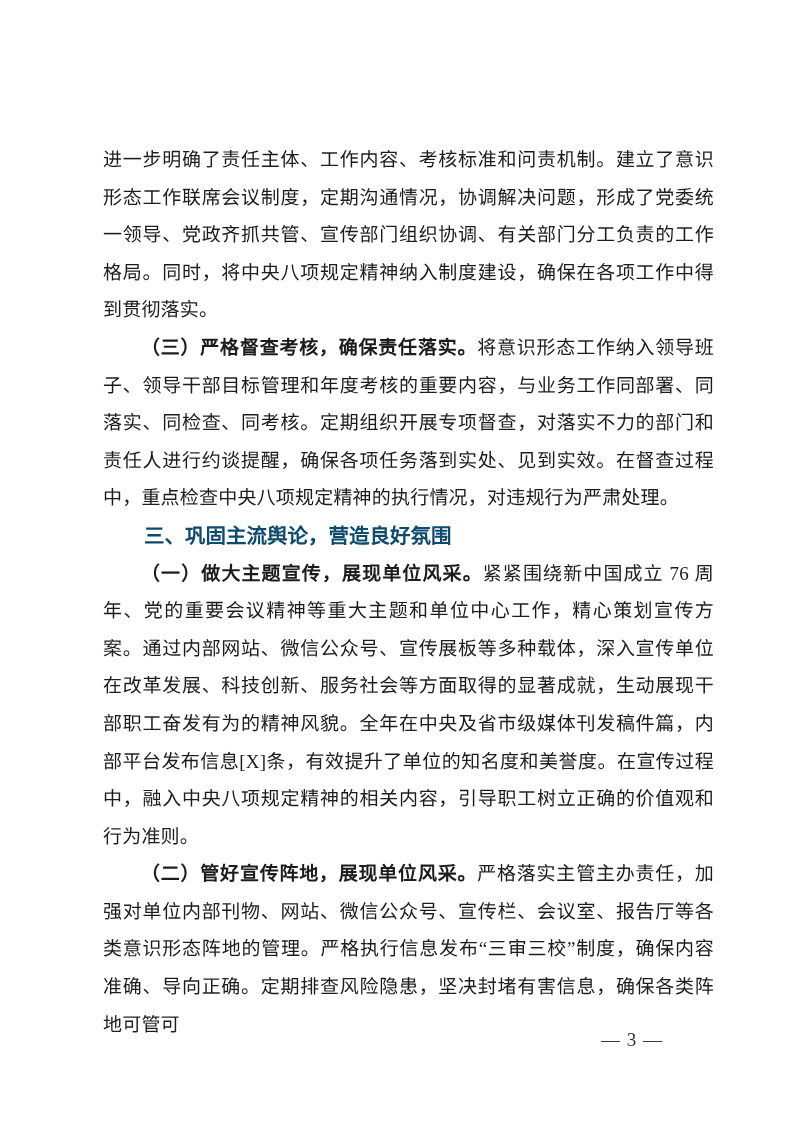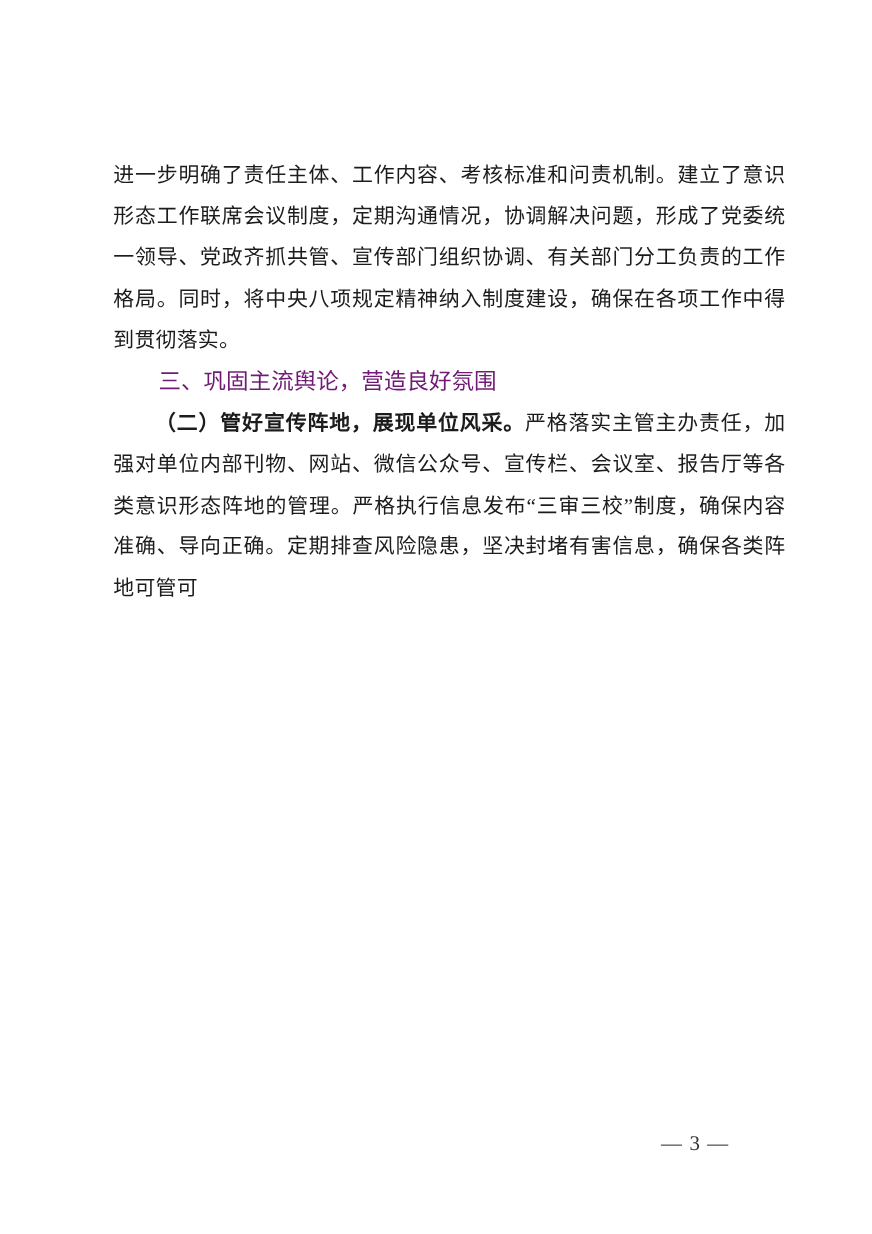--- a/index.html
+++ b/index.html
@@ -31,25 +31,25 @@
   }
   .content p.body {
     text-indent: 2em;
   }
   .content p.continuation {
     text-indent: 0;
   }
   .content h3.heading {
     margin: 0;
     font-family: "Liberation Sans", "DejaVu Sans", sans-serif;
-    font-weight: 400;
+    font-weight: 700;
     font-size: 20.5px;
     line-height: 37.6px;
     text-indent: 2em;
-    color: #701a75;
+    color: #0c4a6e;
   }
   .lead {
     font-weight: 700;
   }
   .page-number {
     position: absolute;
     top: 1028px;
     left: 601px;
     font-size: 19px;
     line-height: 24px;
@@ -57,17 +57,19 @@
     letter-spacing: 1px;
     white-space: pre;
   }
 </style>
 </head>
 <body>
 
 <div class="page">
   <div class="content">
       <p class="continuation">进一步明确了责任主体、工作内容、考核标准和问责机制。建立了意识形态工作联席会议制度，定期沟通情况，协调解决问题，形成了党委统一领导、党政齐抓共管、宣传部门组织协调、有关部门分工负责的工作格局。同时，将中央八项规定精神纳入制度建设，确保在各项工作中得到贯彻落实。</p>
+      <p class="body"><span class="lead">（三）严格督查考核，确保责任落实。</span>将意识形态工作纳入领导班子、领导干部目标管理和年度考核的重要内容，与业务工作同部署、同落实、同检查、同考核。定期组织开展专项督查，对落实不力的部门和责任人进行约谈提醒，确保各项任务落到实处、见到实效。在督查过程中，重点检查中央八项规定精神的执行情况，对违规行为严肃处理。</p>
       <h3 class="heading">三、巩固主流舆论，营造良好氛围</h3>
+      <p class="body"><span class="lead">（一）做大主题宣传，展现单位风采。</span>紧紧围绕新中国成立 76 周年、党的重要会议精神等重大主题和单位中心工作，精心策划宣传方案。通过内部网站、微信公众号、宣传展板等多种载体，深入宣传单位在改革发展、科技创新、服务社会等方面取得的显著成就，生动展现干部职工奋发有为的精神风貌。全年在中央及省市级媒体刊发稿件篇，内部平台发布信息[X]条，有效提升了单位的知名度和美誉度。在宣传过程中，融入中央八项规定精神的相关内容，引导职工树立正确的价值观和行为准则。</p>
       <p class="body"><span class="lead">（二）管好宣传阵地，展现单位风采。</span>严格落实主管主办责任，加强对单位内部刊物、网站、微信公众号、宣传栏、会议室、报告厅等各类意识形态阵地的管理。严格执行信息发布“三审三校”制度，确保内容准确、导向正确。定期排查风险隐患，坚决封堵有害信息，确保各类阵地可管可</p>
     </div>
   <div class="page-number">— 3 —</div>
 </div>
 
 </body></html>

